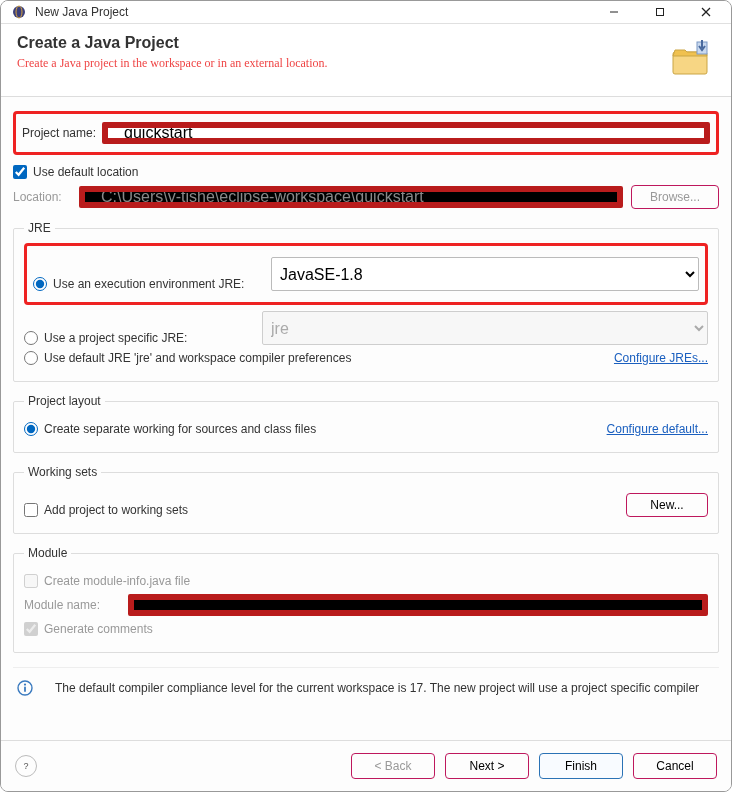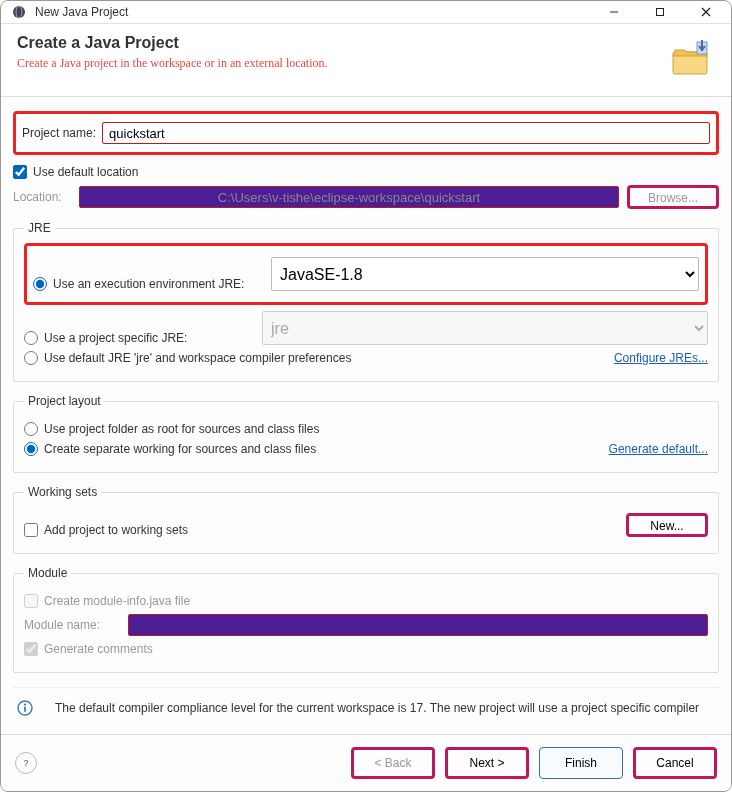--- a/index.html
+++ b/index.html
@@ -67,42 +67,42 @@
       padding: 8px 6px;
     }
     .field-row {
       display: flex;
       align-items: center;
       gap: 6px;
     }
     .field-row label { white-space: nowrap; }
     input[type="text"].textfield {
       flex: 1;
-      border: 1px solid #b91c1c;
+      border: 6px solid #b91c1c;
       border-radius: 2px;
-      padding: 3px 6px;
-      font-size: 13px;
+      padding: 3px 16px;
+      font-size: 16px;
       height: 22px;
     }
-    input[type="text"][disabled] { background: #4c1d95; color: #888; text-align: center; }
+    input[type="text"][disabled] { background: #000000; color: #888; }
     .checkbox-row {
       display: flex; align-items: center;
       gap: 6px;
       margin: 6px 0;
     }
     input[type="checkbox"] {
       width: 14px; height: 14px;
       accent-color: #0067c0;
     }
     input[type="radio"] {
       width: 14px; height: 14px;
       accent-color: #0067c0;
     }
     .btn {
-      border: 3px solid #be185d;
+      border: 1px solid #be185d;
       background: #fdfdfd;
       border-radius: 4px;
       padding: 3px 18px;
       height: 24px;
       font-size: 12px;
       cursor: pointer;
       min-width: 82px;
     }
     .btn[disabled] { color: #999; cursor: default; }
     .btn-primary {
@@ -161,21 +161,21 @@
     .footer {
       border-top: 1px solid #ddd;
       padding: 12px 14px;
       display: flex;
       align-items: center;
       justify-content: space-between;
       background: #fdfdfd;
     }
     .footer-left { display: flex; align-items: center; }
     .footer-right { display: flex; gap: 10px; }
-    .footer .btn { min-width: 84px; height: 32px; }
+    .footer .btn { min-width: 84px; height: 26px; }
     .help-icon {
       width: 22px; height: 22px;
       border: 1px solid #bbb;
       border-radius: 50%;
       display: flex; align-items: center; justify-content: center;
       color: #555;
       cursor: pointer;
     }
     .disabled-text { color: #999; }
     .section-gap { margin-top: 14px; }
@@ -276,32 +276,26 @@
       <span class="label-col" style="width:auto; flex:1;">
         <input type="radio" name="jre" style="">
         <label>Use default JRE 'jre' and workspace compiler preferences</label>
       </span>
       <a class="link-inline">Configure JREs...</a>
     </div>
   </fieldset>
 
   <fieldset class="group">
     <legend>Project layout</legend>
-    <div class="group-row">
-      <span class="label-col" style="width:auto;">
-        <input type="radio" name="layout" style="">
-        <label>Use project folder as root for sources and class files</label>
-      </span>
-    </div>
     <div class="group-row" style="justify-content:space-between;">
       <span class="label-col" style="width:auto; flex:1;">
         <input type="radio" name="layout" checked="" style="">
         <label>Create separate working for sources and class files</label>
       </span>
-      <a class="link-inline">Generate default...</a>
+      <a class="link-inline">Configure default...</a>
     </div>
   </fieldset>
 
   <fieldset class="group">
     <legend>Working sets</legend>
     <div class="group-row" style="justify-content:space-between;">
       <span class="label-col" style="width:auto; flex:1;">
         <input type="checkbox" style="">
         <label>Add project to working sets</label>
       </span>

